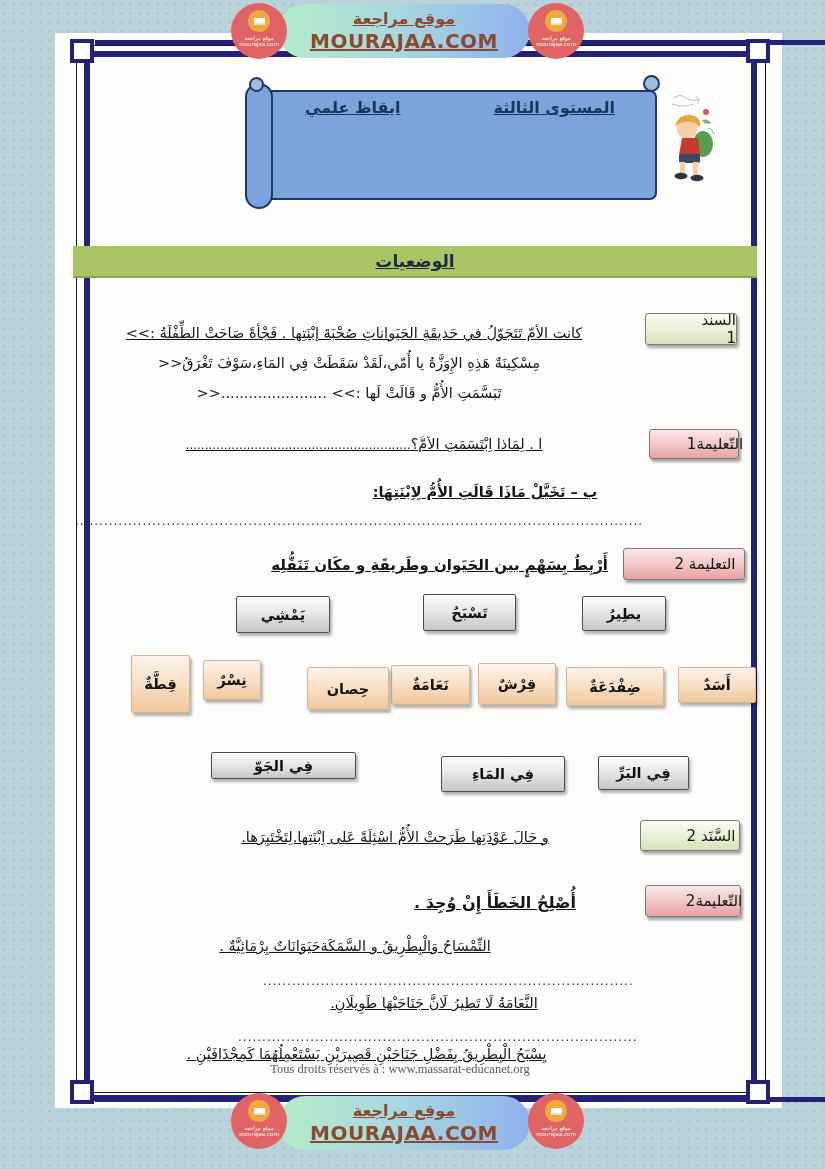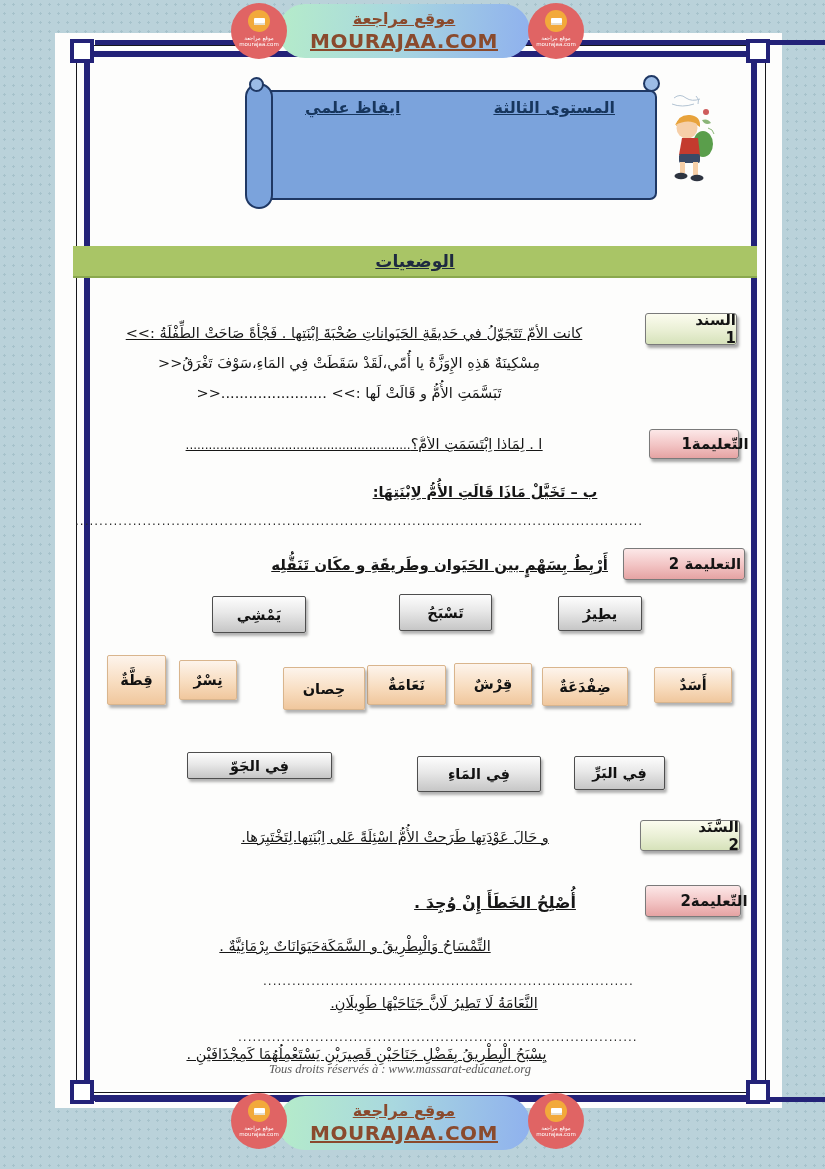--- a/index.html
+++ b/index.html
@@ -50,43 +50,44 @@
     position:absolute; left:73px; top:246px; width:684px; height:32px; background:#a9c566;
     display:flex; align-items:center; justify-content:center; z-index:4;
     border-bottom:2px solid #8aa84e;
   }
   .green-bar span{ font-weight:bold; font-size:17px; color:#1e2a40; direction:rtl;text-decoration:underline; }
 
   
   .label-box{
     position:absolute; z-index:4; border:1px solid #7a7a7a; border-radius:3px;
     display:flex; align-items:center; justify-content:center;
-    font-weight:bold; font-size:15px; color:#141414; direction:rtl;
+    font-weight:normal; font-size:15px; color:#141414; direction:rtl;
     box-shadow:2px 3px 3px rgba(0,0,0,.35);
     padding-left:42px;
   }
   .lb-green{ background:linear-gradient(180deg,#fcfcef 0%, #e9efd4 55%, #d6e2ba 100%); }
   .lb-pink{ background:linear-gradient(180deg,#fce8e8 0%, #f2c3c3 55%, #e5a3a3 100%); }
 
   
   .txt{ position:absolute; z-index:4; direction:rtl; color:#161616; font-size:14.5px; white-space:nowrap; }
   .right{ text-align:center;text-decoration:underline; } .center{ text-align:center;padding-left:44px; }
   .dots{ position:absolute; z-index:4; overflow:hidden; white-space:nowrap; font-size:12px; letter-spacing:1px; color:#2a2a2a; }
 
   
   .wbox{
     position:absolute; z-index:4; display:flex; align-items:center; justify-content:center;
     font-weight:bold; font-size:14.5px; color:#111; direction:rtl; border-radius:2px;
     box-shadow:2px 3px 3px rgba(0,0,0,.3);
+    margin-left:24px;
   }
   .w-gray{ border:1px solid #4e4e4e; background:linear-gradient(180deg,#fdfdfd 0%, #e8e8e8 45%, #c6c6c6 100%); }
   .w-peach{ border:1px solid #d9b astonishing; border:1px solid #d9b58d; background:linear-gradient(180deg,#fdf4ec 0%, #f8ddc0 55%, #f0c79d 100%); }
 
   .credit{
-    position:absolute; z-index:4; font-family:"Liberation Serif", serif; font-style:italic;
+    position:absolute; z-index:4; font-family:"Liberation Serif", serif; 
     color:#5a5a5a; font-size:12.5px; text-align:center;
   }
   .child{ position:absolute; left:662px; top:90px; width:64px; height:92px; z-index:4; }
 </style>
 </head>
 <body>
 
 <div class="paper"></div>
 <div class="ext-line" style="left:95px; top:40px; width:730px;"></div>
 <div class="ext-line" style="left:95px; top:1097px; width:730px;"></div>
@@ -175,26 +176,26 @@
 <div class="label-box lb-pink" style="left:623px; top:548px; width:122px; height:32px;">
   <span>التعليمة  2</span>
 </div>
 <div class="txt center u" style="left:278px; top:556px; width:330px; font-weight:bold; font-size:15px;">أَرْبِطُ بِسَهْمٍ بين الحَيَوان وطَريقَةِ و مكَان تَنَقُّلِه</div>
 
 <div class="wbox w-gray" style="left:558px; top:596px; width:84px; height:35px;">يطِيرُ</div>
 <div class="wbox w-gray" style="left:399px; top:594px; width:93px; height:37px;">تَسْبَحُ</div>
 <div class="wbox w-gray" style="left:212px; top:596px; width:94px; height:37px;">يَمْشِي</div>
 
 <div class="wbox w-peach" style="left:654px; top:667px; width:78px; height:36px;">أَسَدٌ</div>
-<div class="wbox w-peach" style="left:542px; top:667px; width:86px; height:39px;">ضِفْدَعَةٌ</div>
+<div class="wbox w-peach" style="left:542px; top:667px; width:98px; height:39px;">ضِفْدَعَةٌ</div>
 <div class="wbox w-peach" style="left:454px; top:663px; width:78px; height:42px;">قِرْشٌ</div>
 <div class="wbox w-peach" style="left:367px; top:665px; width:79px; height:40px;">نَعَامَةٌ</div>
 <div class="wbox w-peach" style="left:283px; top:667px; width:82px; height:43px;">حِصان</div>
 <div class="wbox w-peach" style="left:179px; top:660px; width:58px; height:40px;">نِسْرٌ</div>
-<div class="wbox w-peach" style="left:107px; top:655px; width:59px; height:50px;">قِطَّةٌ</div>
+<div class="wbox w-peach" style="left:107px; top:655px; width:59px; height:58px;">قِطَّةٌ</div>
 
 <div class="wbox w-gray" style="left:574px; top:756px; width:91px; height:34px;">فِي البَرِّ</div>
 <div class="wbox w-gray" style="left:417px; top:756px; width:124px; height:36px;">فِي المَاءِ</div>
 <div class="wbox w-gray" style="left:187px; top:752px; width:145px; height:27px;">فِي الجَوّ</div>
 
 <div class="label-box lb-green" style="left:640px; top:820px; width:100px; height:31px;text-align:right;">
   <span>السَّنَد 2</span>
 </div>
 <div class="txt right" style="left:158px; top:829px; width:474px;">و حَالَ عَوْدَتِها طَرَحتْ الأُمُّ اسْئِلَةً عَلى اِبْنَتِها.لِتَخْتَبِرَها.</div>
 

